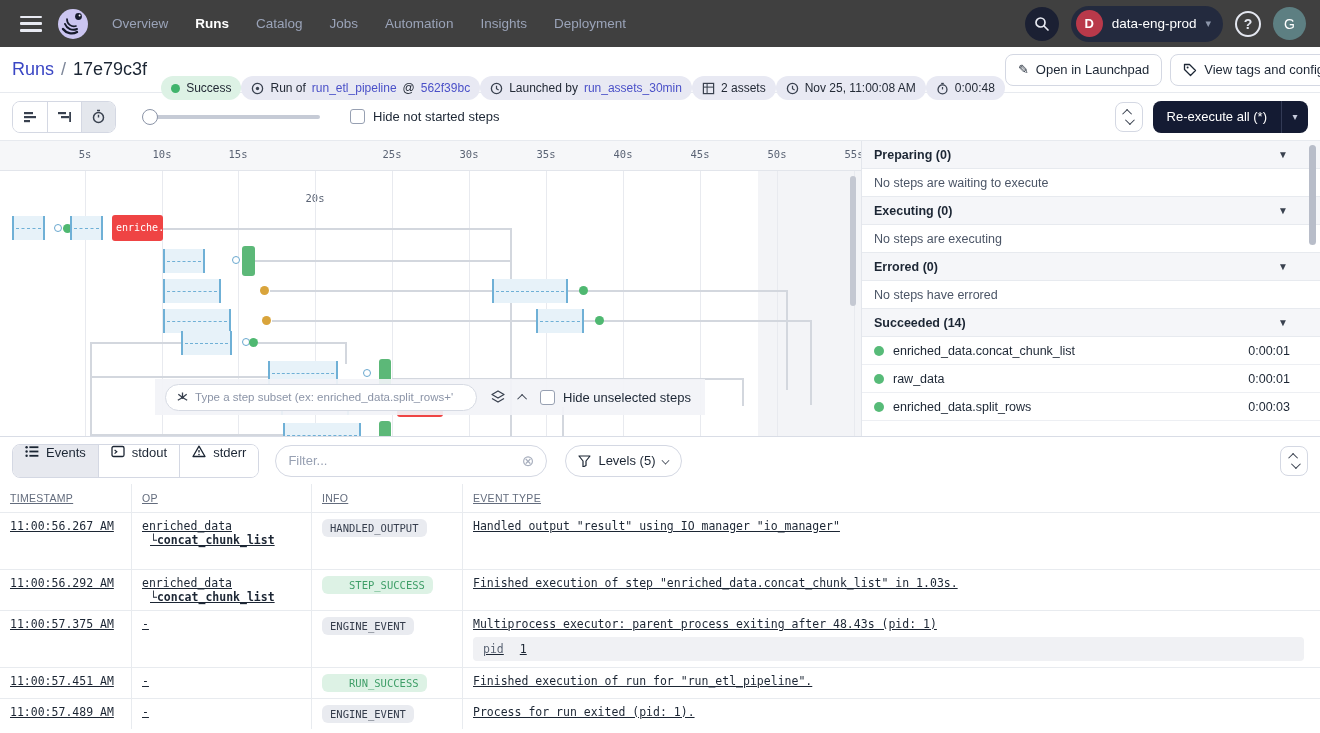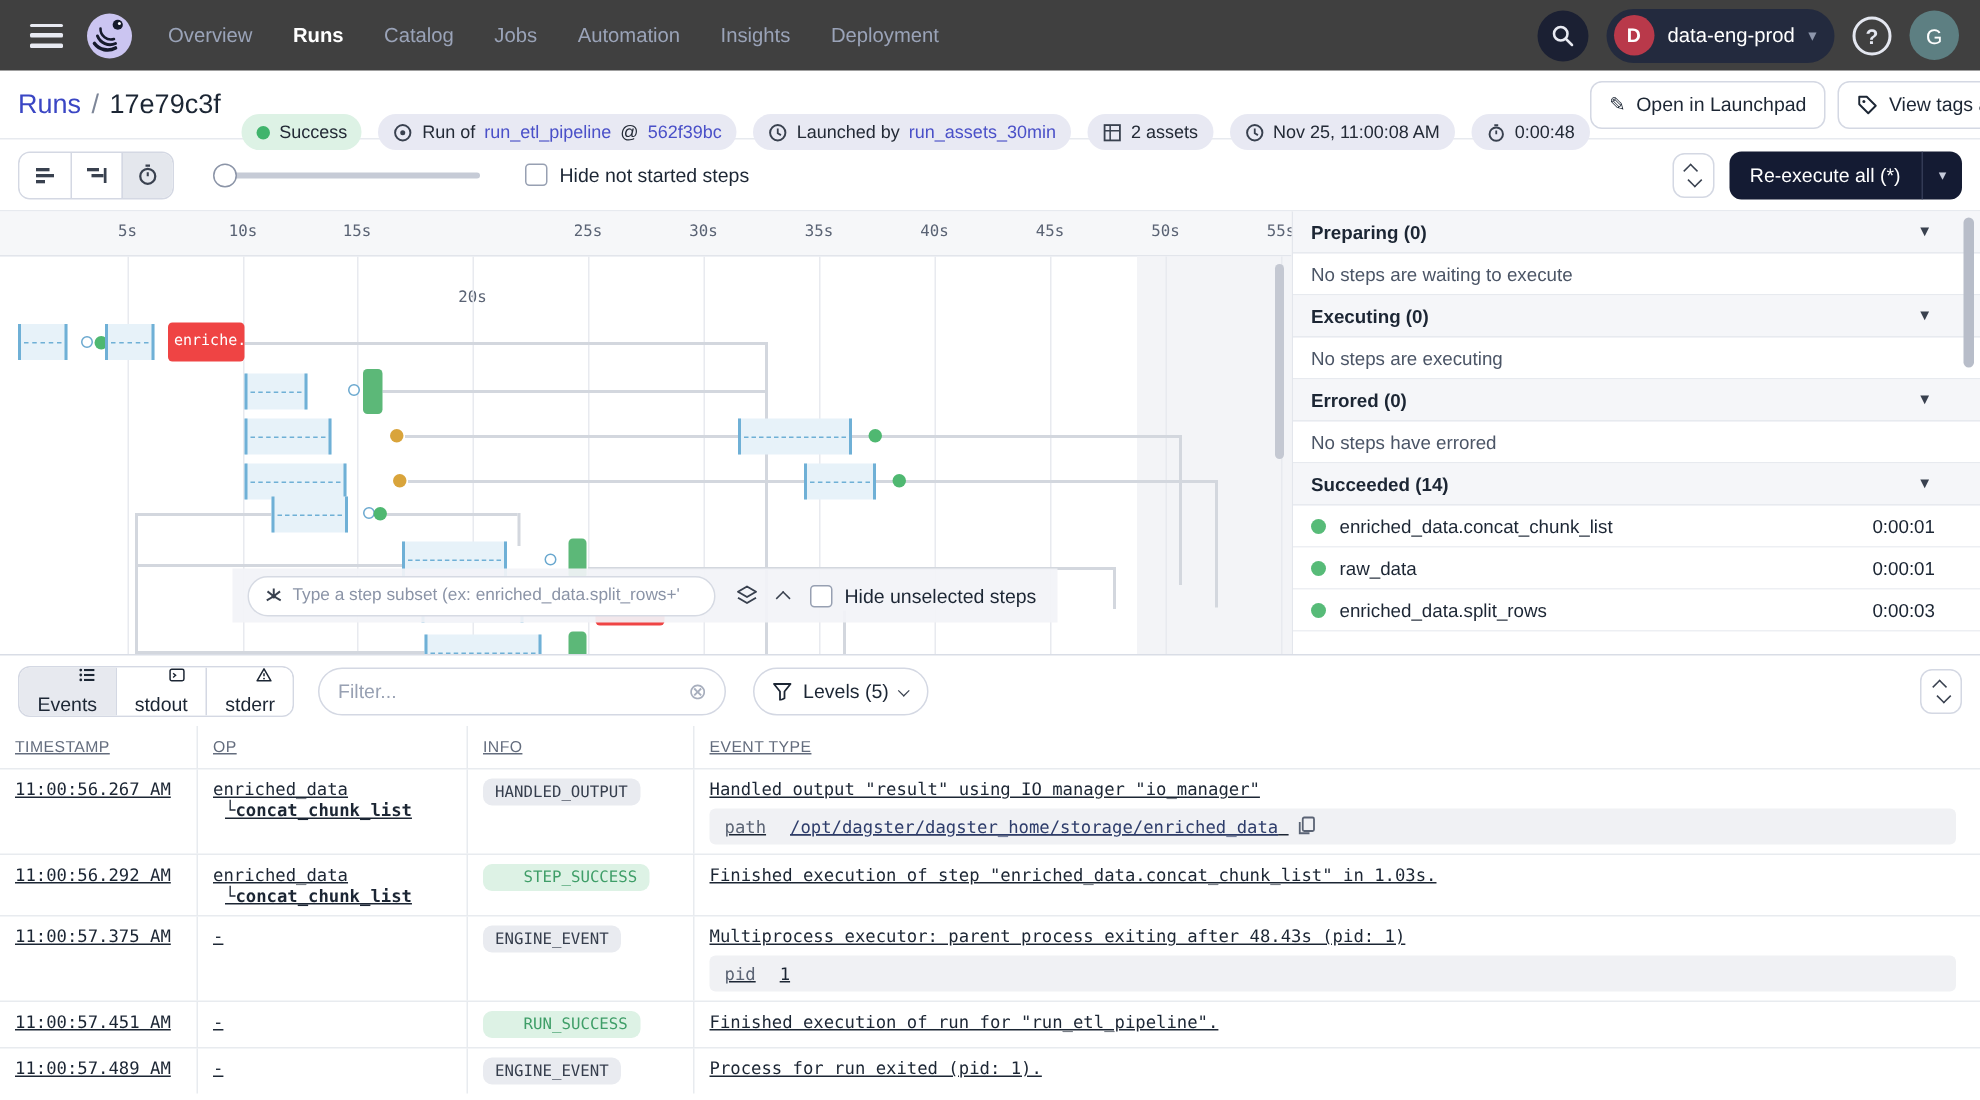--- a/index.html
+++ b/index.html
@@ -23,21 +23,21 @@
   .caret { font-size:11px; color:#8d96ab; }
   .help-circle { width:26px; height:26px; border-radius:50%; border:2px solid #e4e7f0; color:#e4e7f0; font-size:14px; font-weight:bold; display:flex; align-items:center; justify-content:center; }
   .user-avatar { width:33px; height:33px; border-radius:50%; background:#5d7f82; color:#fff; font-size:14px; display:flex; align-items:center; justify-content:center; }
 
   
   .runheader { height:46px; display:flex; align-items:center; padding:0 12px; border-bottom:1px solid #e7eaef; }
   .crumb { font-size:18px; display:flex; align-items:center; gap:7px; margin-right:14px; white-space:nowrap;}
   .crumb .link { color:#3a46c4; cursor:pointer; }
   .crumb .sep { color:#7d8698; }
   .crumb .rid { color:#1c2634; }
-  .badges { display:flex; align-items:center; gap:11px;margin-top:37px; }
+  .badges { display:flex; align-items:center; gap:0;margin-top:37px; }
   .badge { height:24px; border-radius:12px; background:#e8e9f3; display:flex; align-items:center; gap:6px; padding:0 10px; font-size:12px; color:#232a36; white-space:nowrap; }
   .badge.success { background:#ddf2e5; }
   .badge .dot { width:9px; height:9px; border-radius:50%; background:#40b46c; }
   .badge a { color:#4a50c8; text-decoration:none; cursor:pointer; }
   .badge svg { flex:none; }
   .header-actions { margin-left:auto; display:flex; gap:8px; align-items:center; }
   .btn { height:32px; border:1px solid #d4d8e3; background:#fff; border-radius:8px; display:flex; align-items:center; gap:7px; padding:0 12px; font-size:13px; color:#1c2634; cursor:pointer; white-space:nowrap;}
 
   
   .toolbar { height:48px; display:flex; align-items:center; padding:0 12px; border-bottom:1px solid #e7eaef; }
@@ -97,22 +97,22 @@
   .step-row { height:28px; border-bottom:1px solid #edeff3; display:flex; align-items:center; gap:9px; padding:0 12px;
               font-size:12.5px; cursor:pointer;}
   .step-row .sdot { width:10px; height:10px; border-radius:50%; background:#57bb78; flex:none;}
   .step-row .dur { margin-left:auto; margin-right:18px; }
   .steps-scroll { position:absolute; right:4px; top:4px; width:7px; height:100px; border-radius:4px; background:#b8bdc9; }
 
   
   .logsection { height:290px; }
   .logbar { height:47px; display:flex; align-items:center; padding:0 12px; }
   .tabs { display:flex; border:1px solid #d4d8e3; border-radius:8px; overflow:hidden; }
-  .tab { height:32px; display:flex; align-items:flex-end; gap:7px; padding:0 12px; font-size:13px; background:#fff;
-         border-left:1px solid #d4d8e3; cursor:pointer; white-space:nowrap;flex-direction:column;}
+  .tab { height:32px; display:flex; align-items:flex-start; gap:7px; padding:0 12px; font-size:13px; background:#fff;
+         border-left:1px solid #d4d8e3; cursor:pointer; white-space:nowrap;}
   .tab:first-child { border-left:none; }
   .tab.active { background:#e7e9ef; }
   .filter { margin-left:16px; width:272px; height:32px; border:1px solid #d4d8e3; border-radius:16px; display:flex;
             align-items:center; padding:0 12px; }
   .filter input { border:none; outline:none; flex:1; font-size:13px; color:#1c2634; background:transparent; font-family:inherit;}
   .filter input::placeholder { color:#98a1b3; }
   .clear-x { color:#a7aebd; font-size:15px; cursor:pointer;}
   .levels { margin-left:18px; height:32px; border:1px solid #d4d8e3; border-radius:16px; display:flex; align-items:center;
             gap:7px; padding:0 12px; font-size:13px; cursor:pointer; }
   .logbar .spacer { flex:1; }
@@ -487,30 +487,20 @@
 
     <div class="lrow" style="min-height:57px">
       <div>11:00:56.267 AM</div>
       <div>
         <div>enriched_data</div>
         <div class="op2">└concat_chunk_list</div>
       </div>
       <div><span class="pill">HANDLED_OUTPUT</span></div>
       <div>
         <div>Handled output "result" using IO manager "io_manager"</div>
-        <div class="metabox">
-          <span class="metakey">path</span>
-          <span>
-            <span class="metalink">/opt/dagster/dagster_home/storage/enriched_data</span>
-            <svg class="copy-ic" width="12" height="13" viewBox="0 0 12 13">
-              <rect x="3.5" y="1" width="7.5" height="9" rx="1" stroke="#5a6374" stroke-width="1.2" fill="none"></rect>
-              <path d="M1.5 4v7.5H8" stroke="#5a6374" stroke-width="1.2" fill="none"></path>
-            </svg>
-          </span>
-        </div>
       </div>
     </div>
 
     <div class="lrow" style="min-height:35px">
       <div>11:00:56.292 AM</div>
       <div>
         <div>enriched_data</div>
         <div class="op2">└concat_chunk_list</div>
       </div>
       <div><span class="pill success">STEP_SUCCESS</span></div>

